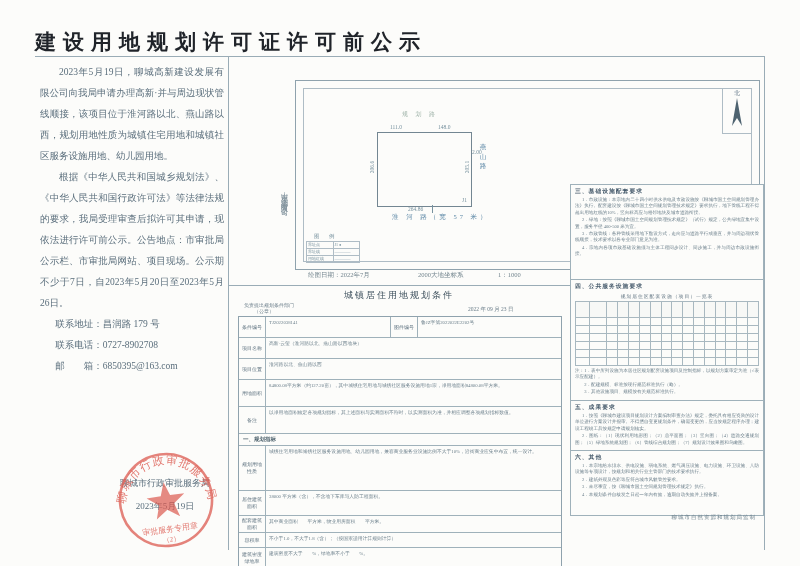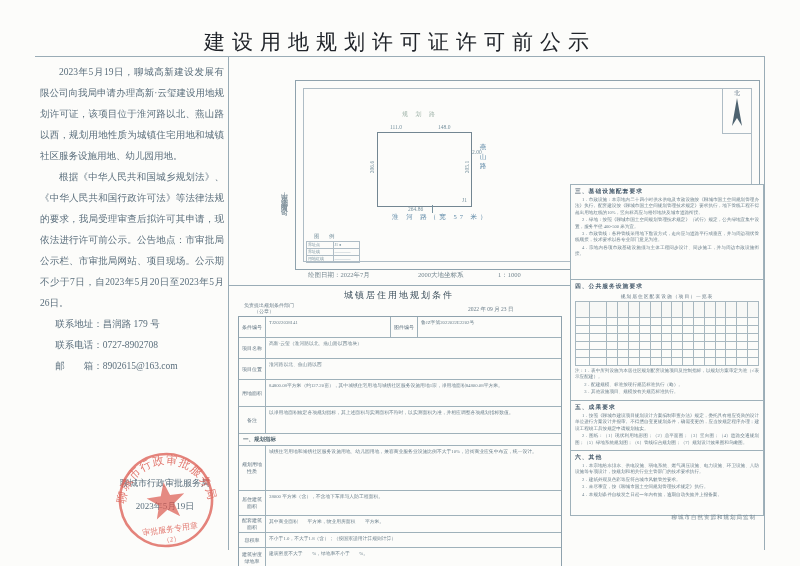--- a/index.html
+++ b/index.html
@@ -1,20 +1,20 @@
 <!DOCTYPE html>
 <html><head>
 <meta charset="utf-8">
 <style>
   html,body{margin:0;padding:0;background:#e9e9e7;}
   #canvas{position:relative;width:800px;height:566px;background:#fcfcfa;overflow:hidden;
           font-family:"Liberation Serif","DejaVu Serif",serif;color:#5d707c;}
   .abs{position:absolute;}
   
-  #page-title{left:35px;top:28px;width:730px;text-align:center;font-size:21px;font-weight:normal;
+  #page-title{left:35px;top:28px;width:730px;text-align:left;font-size:21px;font-weight:bold;
               letter-spacing:7px;color:#20242a;}
   
   .hline{height:1px;background:#9aacb6;}
   .vline{width:1px;background:#9aacb6;}
   
   #notice{left:40px;top:62px;width:184px;font-size:9.5px;line-height:21px;text-align:justify;color:#5a6e7c;}
   #notice p{margin:0;text-indent:2em;}
   #contacts div{text-indent:1.6em;}
   #agency-block{left:100px;top:472px;width:130px;text-align:center;font-size:9px;line-height:23px;color:#5a6e7c;}
   
@@ -77,27 +77,27 @@
 
   <div class="abs" id="page-title">建设用地规划许可证许可前公示</div>
 
   <div class="abs hline" style="left:35px;top:56px;width:729px;"></div>
   <div class="abs vline" style="left:228px;top:56px;height:494px;"></div>
   <div class="abs hline" style="left:228px;top:285px;width:536px;"></div>
   <div class="abs vline" style="left:764px;top:56px;height:494px;"></div>
 
   <div class="abs" id="notice">
     <div id="paras">
-        <p>2023年5月19日，聊城高新建设发展有限公司向我局申请办理高新·云玺建设用地规划许可证，该项目位于淮河路以北、燕山路以西，规划用地性质为城镇住宅用地和城镇社区服务设施用地、幼儿园用地。</p>
+        <p>2023年5月19日，聊城高新建设发展有限公司向我局申请办理高新·并与周边现状管线顺接，该项目位于淮河路以北、燕山路以西，规划用地性质为城镇住宅用地和城镇社区服务设施用地、幼儿园用地。</p>
         <p>根据《中华人民共和国城乡规划法》、《中华人民共和国行政许可法》等法律法规的要求，我局受理审查后拟许可其申请，现依法进行许可前公示。公告地点：市审批局公示栏、市审批局网站、项目现场。公示期不少于7日，自2023年5月20日至2023年5月26日。</p>
       </div>
     <div id="contacts">
         <div>联系地址：昌润路 179 号</div>
         <div>联系电话：0727-8902708</div>
-        <div>邮　　箱：8902615@163.com</div>
+        <div>邮　　箱：6850395@163.com</div>
       </div>
   </div>
   <div class="abs" id="agency-block">
     <div>聊城市行政审批服务局</div>
     <div>2023年5月19日</div>
   </div>
 
   <div class="abs" id="stamp">
     <svg width="116" height="112" viewBox="0 0 116 112">
       <defs>

